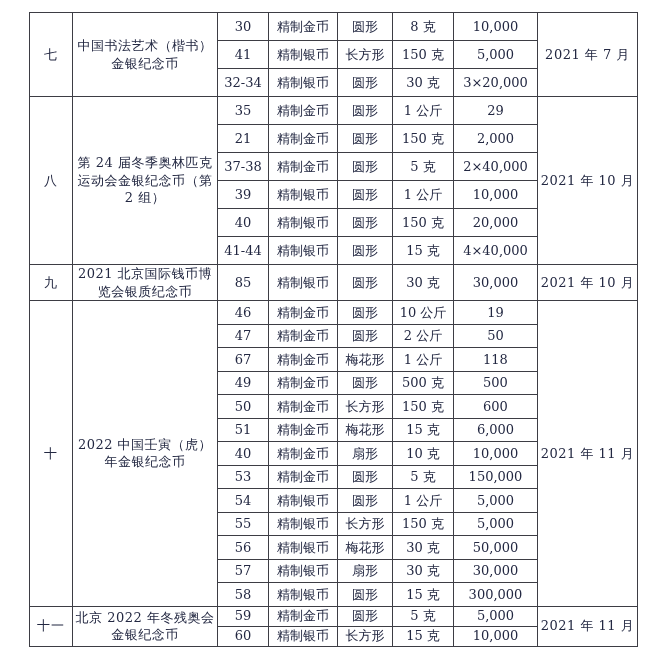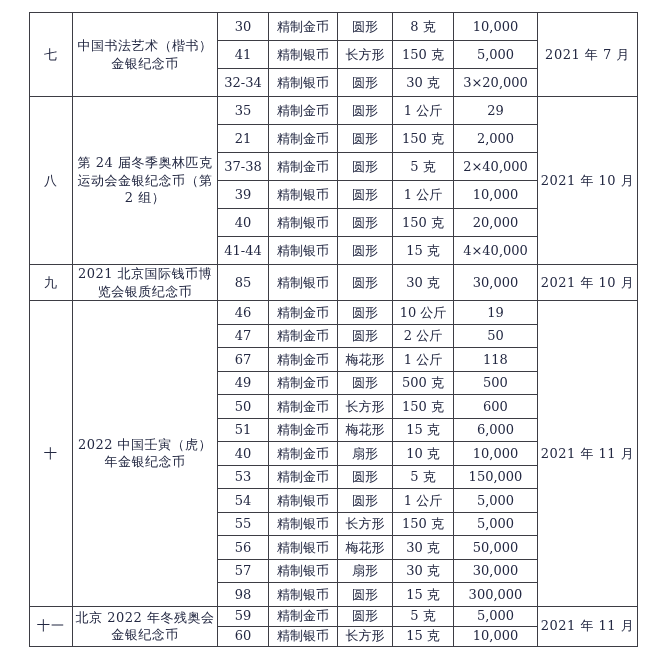--- a/index.html
+++ b/index.html
@@ -231,21 +231,21 @@
           <td class="cell-mintage" rowspan="1">50,000</td>
         </tr>
         <tr class="h23">
           <td class="cell-serial" rowspan="1">57</td>
           <td class="cell-type" rowspan="1">精制银币</td>
           <td class="cell-shape" rowspan="1">扇形</td>
           <td class="cell-weight" rowspan="1">30 克</td>
           <td class="cell-mintage" rowspan="1">30,000</td>
         </tr>
         <tr class="h23">
-          <td class="cell-serial" rowspan="1">98</td>
+          <td class="cell-serial" rowspan="1">58</td>
           <td class="cell-type" rowspan="1">精制银币</td>
           <td class="cell-shape" rowspan="1">圆形</td>
           <td class="cell-weight" rowspan="1">15 克</td>
           <td class="cell-mintage" rowspan="1">300,000</td>
         </tr>
         <tr class="h20">
           <td class="group-no" rowspan="2">十一</td>
           <td class="project-name" rowspan="2">北京 2022 年冬残奥会金银纪念币</td>
           <td class="cell-serial" rowspan="1">59</td>
           <td class="cell-type" rowspan="1">精制金币</td>

